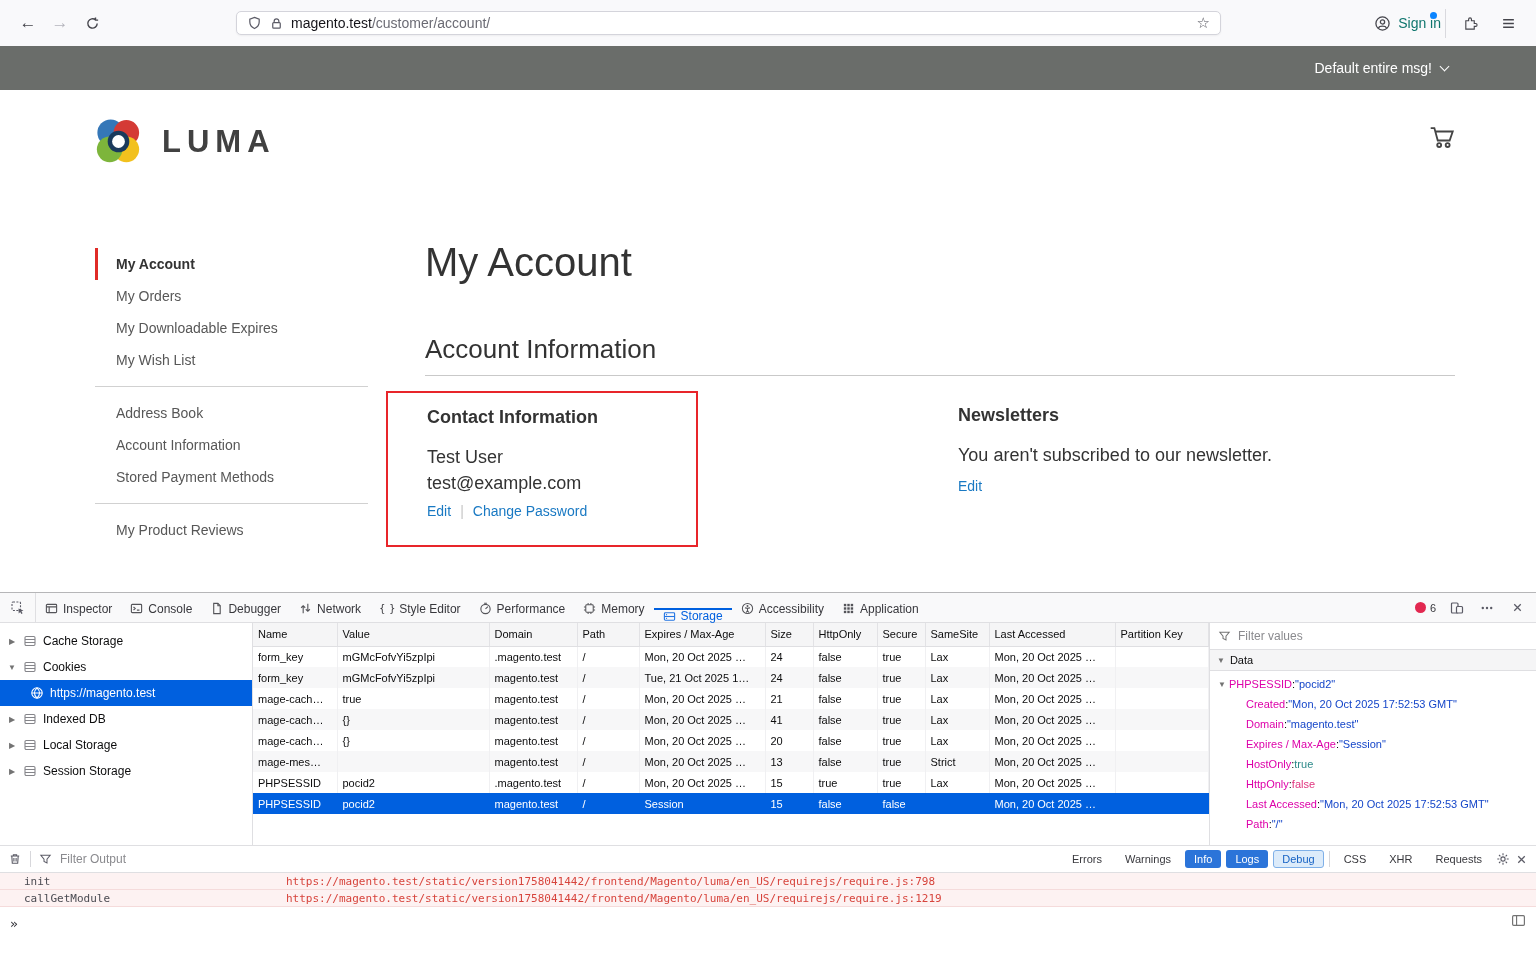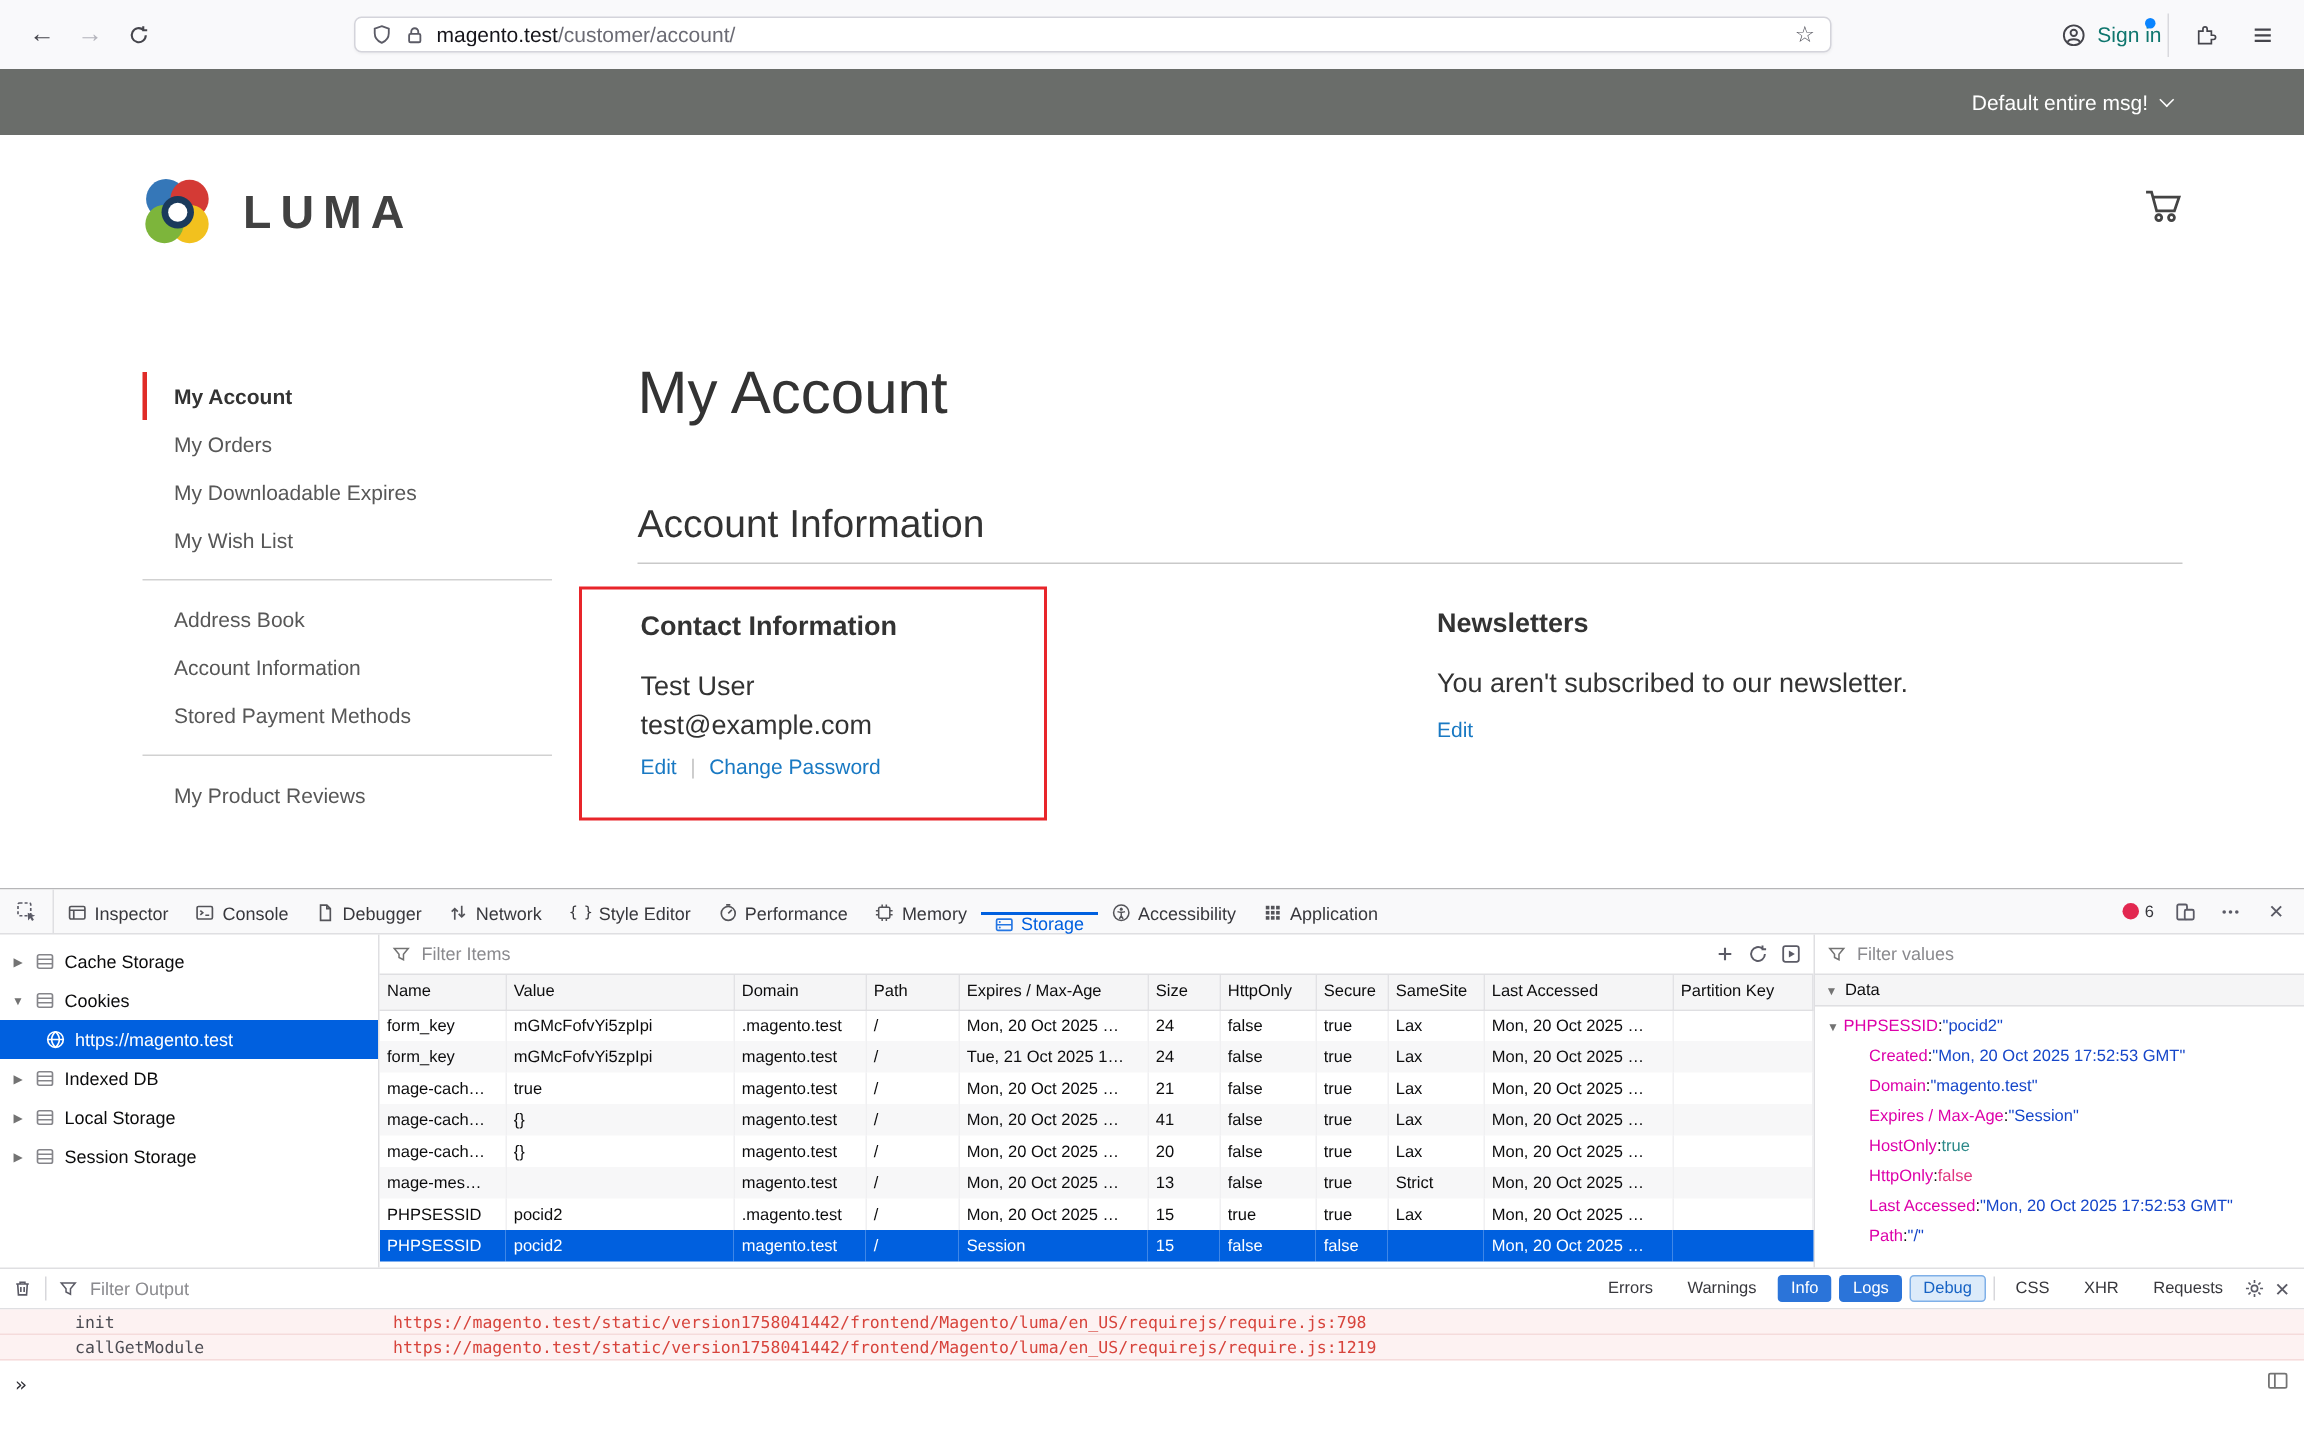--- a/index.html
+++ b/index.html
@@ -121,21 +121,21 @@
     font-family:"Liberation Sans",sans-serif; font-size:12px; color:#0c0c0d; }
   .dt-consolebar input::placeholder { color:#8a8a8e; }
   .vsep { width:1px; height:16px; background:#d7d7db; flex:none; }
   .pill-group { margin-left:auto; display:flex; align-items:center; gap:5px; }
   .pill { font-size:11px; padding:2px 8px; border-radius:3px; color:#38383d; border:1px solid transparent; cursor:pointer; }
   .pill.active { background:#2b74d9; color:#fff; }
   .pill.semi { background:#dcebfa; color:#1763c4; border-color:#7fb0e8; }
 
   .console-msg { height:17px; flex:none; background:#fdf2f2; border-bottom:1px solid #f5dbdb;
     display:flex; align-items:center; font-family:"DejaVu Sans Mono",monospace; font-size:11px; }
-  .msg-fn { width:262px; flex:none; padding-left:50px; color:#4b4b52; white-space:nowrap; overflow:hidden; }
+  .msg-fn { width:262px; flex:none; color:#4b4b52; white-space:nowrap; overflow:hidden;margin-left:24px; }
   .msg-loc { color:#d7443c; white-space:nowrap; overflow:hidden; }
 
   .console-input { flex:1; position:relative; padding:7px 10px; }
   .prompt { font-family:"DejaVu Sans Mono",monospace; font-size:13px; color:#2f2f36; letter-spacing:2px; }
   .editor-toggle { position:absolute; right:10px; top:6px; color:#737373; }
 </style>
 </head>
 <body>
 
 <div class="window">
@@ -443,38 +443,20 @@
               <g fill="none" stroke="currentColor" stroke-width="1.1">
                 <rect x="2" y="2.5" width="10" height="9" rx="1.2"></rect>
                 <path d="M2 5.5h10M2 8.5h10"></path>
               </g>
             </svg>
           <span>Session Storage</span>
         </div>
       </div>
 
       <div class="dt-middle">
-        <div class="dt-filterbar">
-          <svg width="13" height="13" viewBox="0 0 14 14">
-              <path d="M2 2.5h10L8.6 6.6v4L5.4 9V6.6z" fill="none" stroke="currentColor" stroke-width="1.1"></path>
-            </svg>
-          <input type="text" placeholder="Filter Items" style="">
-          <div class="fb-icons">
-            <svg width="14" height="14" viewBox="0 0 14 14">
-                <path d="M7 2.8v8.4M2.8 7h8.4" stroke="currentColor" stroke-width="1.4" fill="none"></path>
-              </svg>
-            <svg width="14" height="14" viewBox="0 0 14 14">
-                <path d="M11.6 7A4.6 4.6 0 1 1 10 3.5M10 1.4v2.4h2.4" fill="none" stroke="currentColor" stroke-width="1.3"></path>
-              </svg>
-            <svg width="14" height="14" viewBox="0 0 14 14">
-                <rect x="1.8" y="1.8" width="10.4" height="10.4" rx="1.5" fill="none" stroke="currentColor" stroke-width="1.2"></rect>
-                <path d="M5.6 4.7L9.6 7l-4 2.3z" fill="currentColor"></path>
-              </svg>
-          </div>
-        </div>
         <table class="dt-table">
           <colgroup>
             <col style="width:84px">
               <col style="width:152px">
               <col style="width:88px">
               <col style="width:62px">
               <col style="width:126px">
               <col style="width:48px">
               <col style="width:64px">
               <col style="width:48px">

